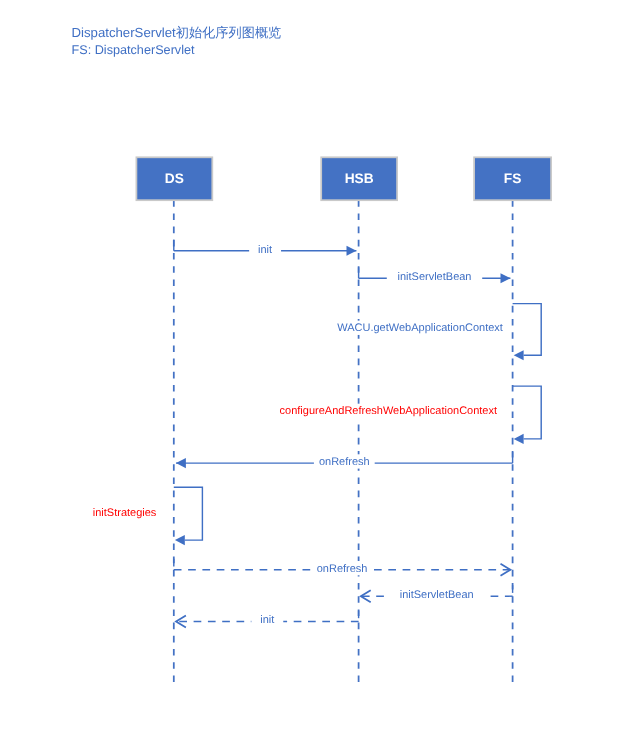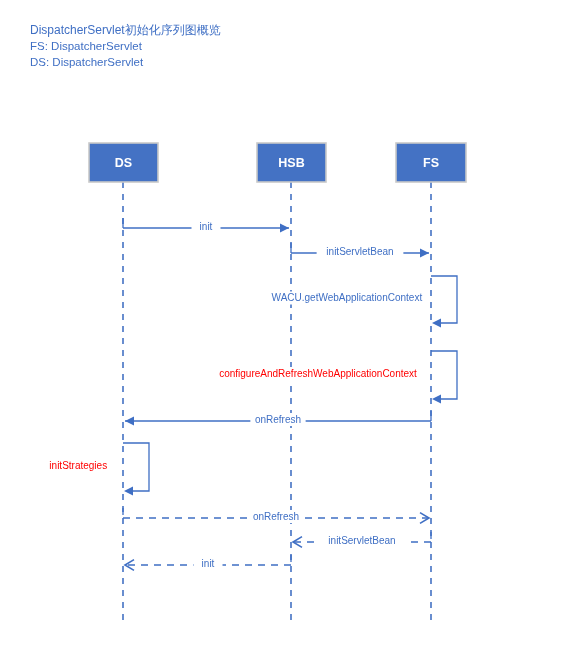--- a/index.html
+++ b/index.html
@@ -12,20 +12,21 @@
     width: 570px;
     height: 670px;
     font-family: "Liberation Sans", sans-serif;
     overflow: hidden;
     position: relative;
   }
   #diagram-root {
     position: relative;
     width: 516px;
     height: 670px;
+    margin-left: 35px;
   }
   .legend {
     position: absolute;
     left: 30px;
     top: 22px;
     font-size: 11.5px;
     line-height: 16px;
     color: #3f6fc4;
     white-space: nowrap;
   }
@@ -98,21 +99,20 @@
   }
 </style>
 </head>
 <body>
 
 <div id="diagram-root">
 
   <div class="legend">
     <span class="legend-line legend-title">DispatcherServlet初始化序列图概览</span>
     <span class="legend-line">FS: DispatcherServlet</span>
-    <span class="legend-line">DS: DispatcherServlet</span>
   </div>
 
   <svg class="canvas" viewBox="0 0 570 670">
     <g id="lifelines-layer">
         <line x1="123" y1="182" x2="123" y2="620" class="lifeline"></line>
         <line x1="291" y1="182" x2="291" y2="620" class="lifeline"></line>
         <line x1="431" y1="182" x2="431" y2="620" class="lifeline"></line>
       </g>
     <g id="messages-layer">
         <g>

